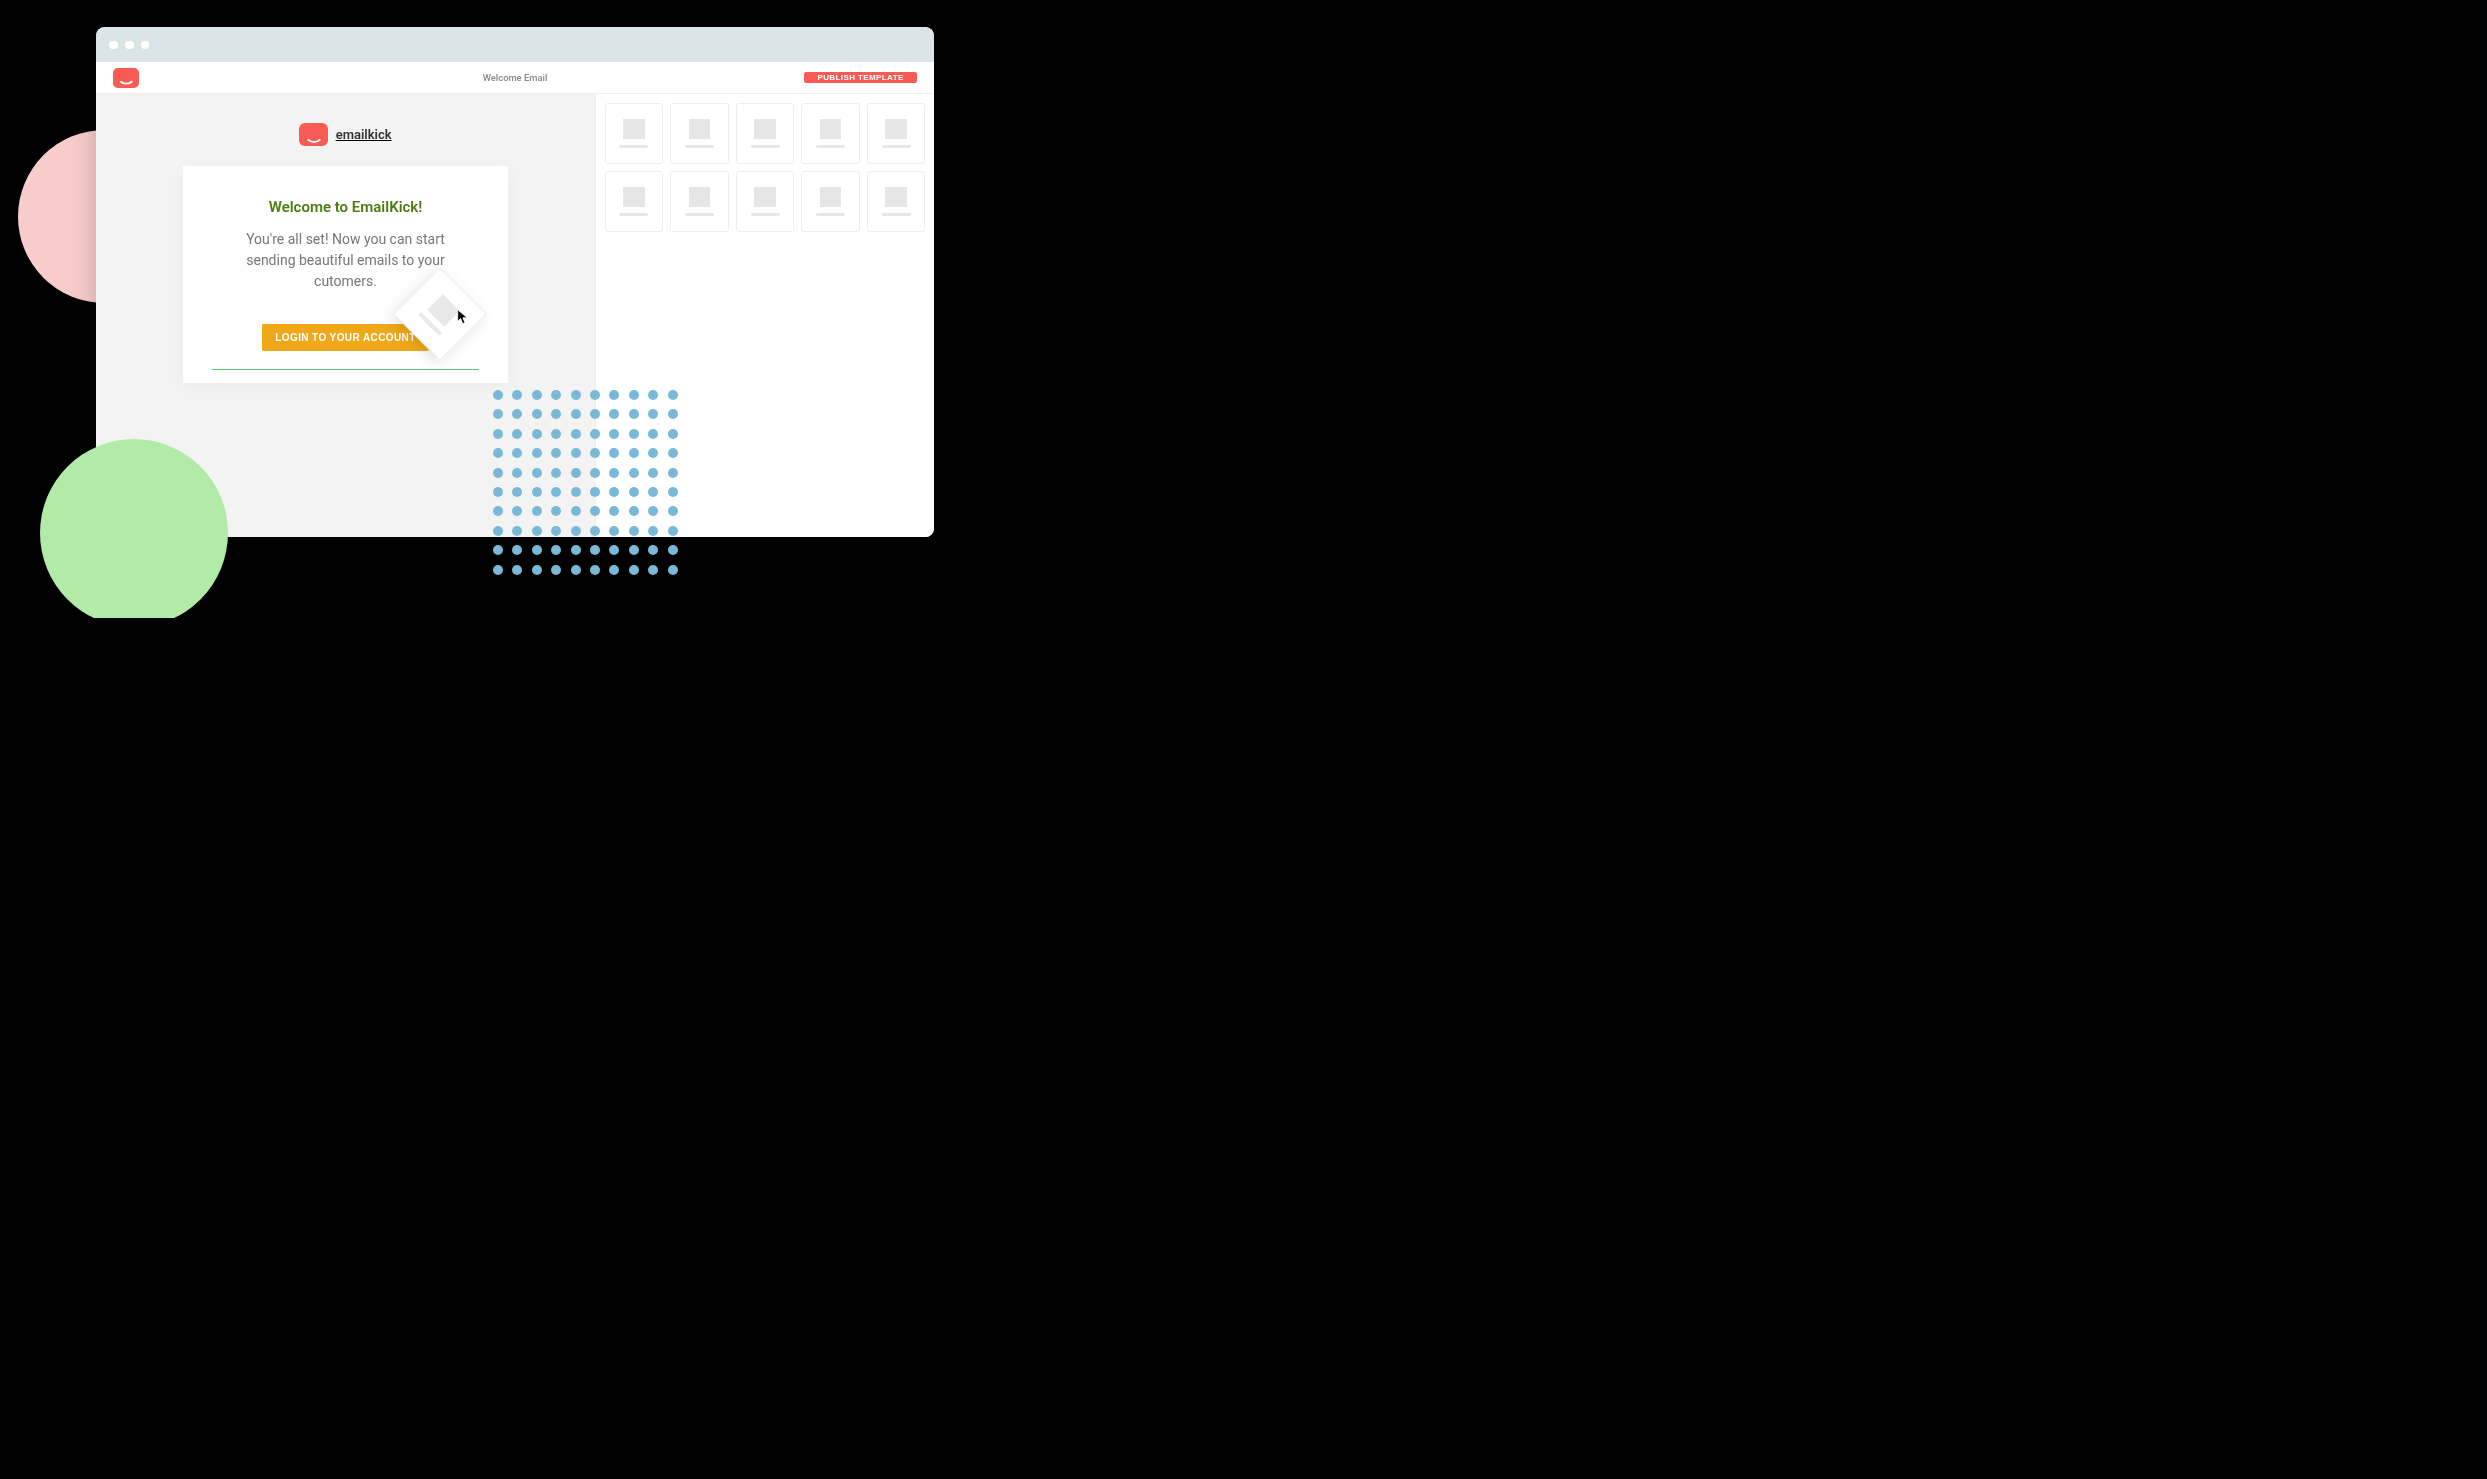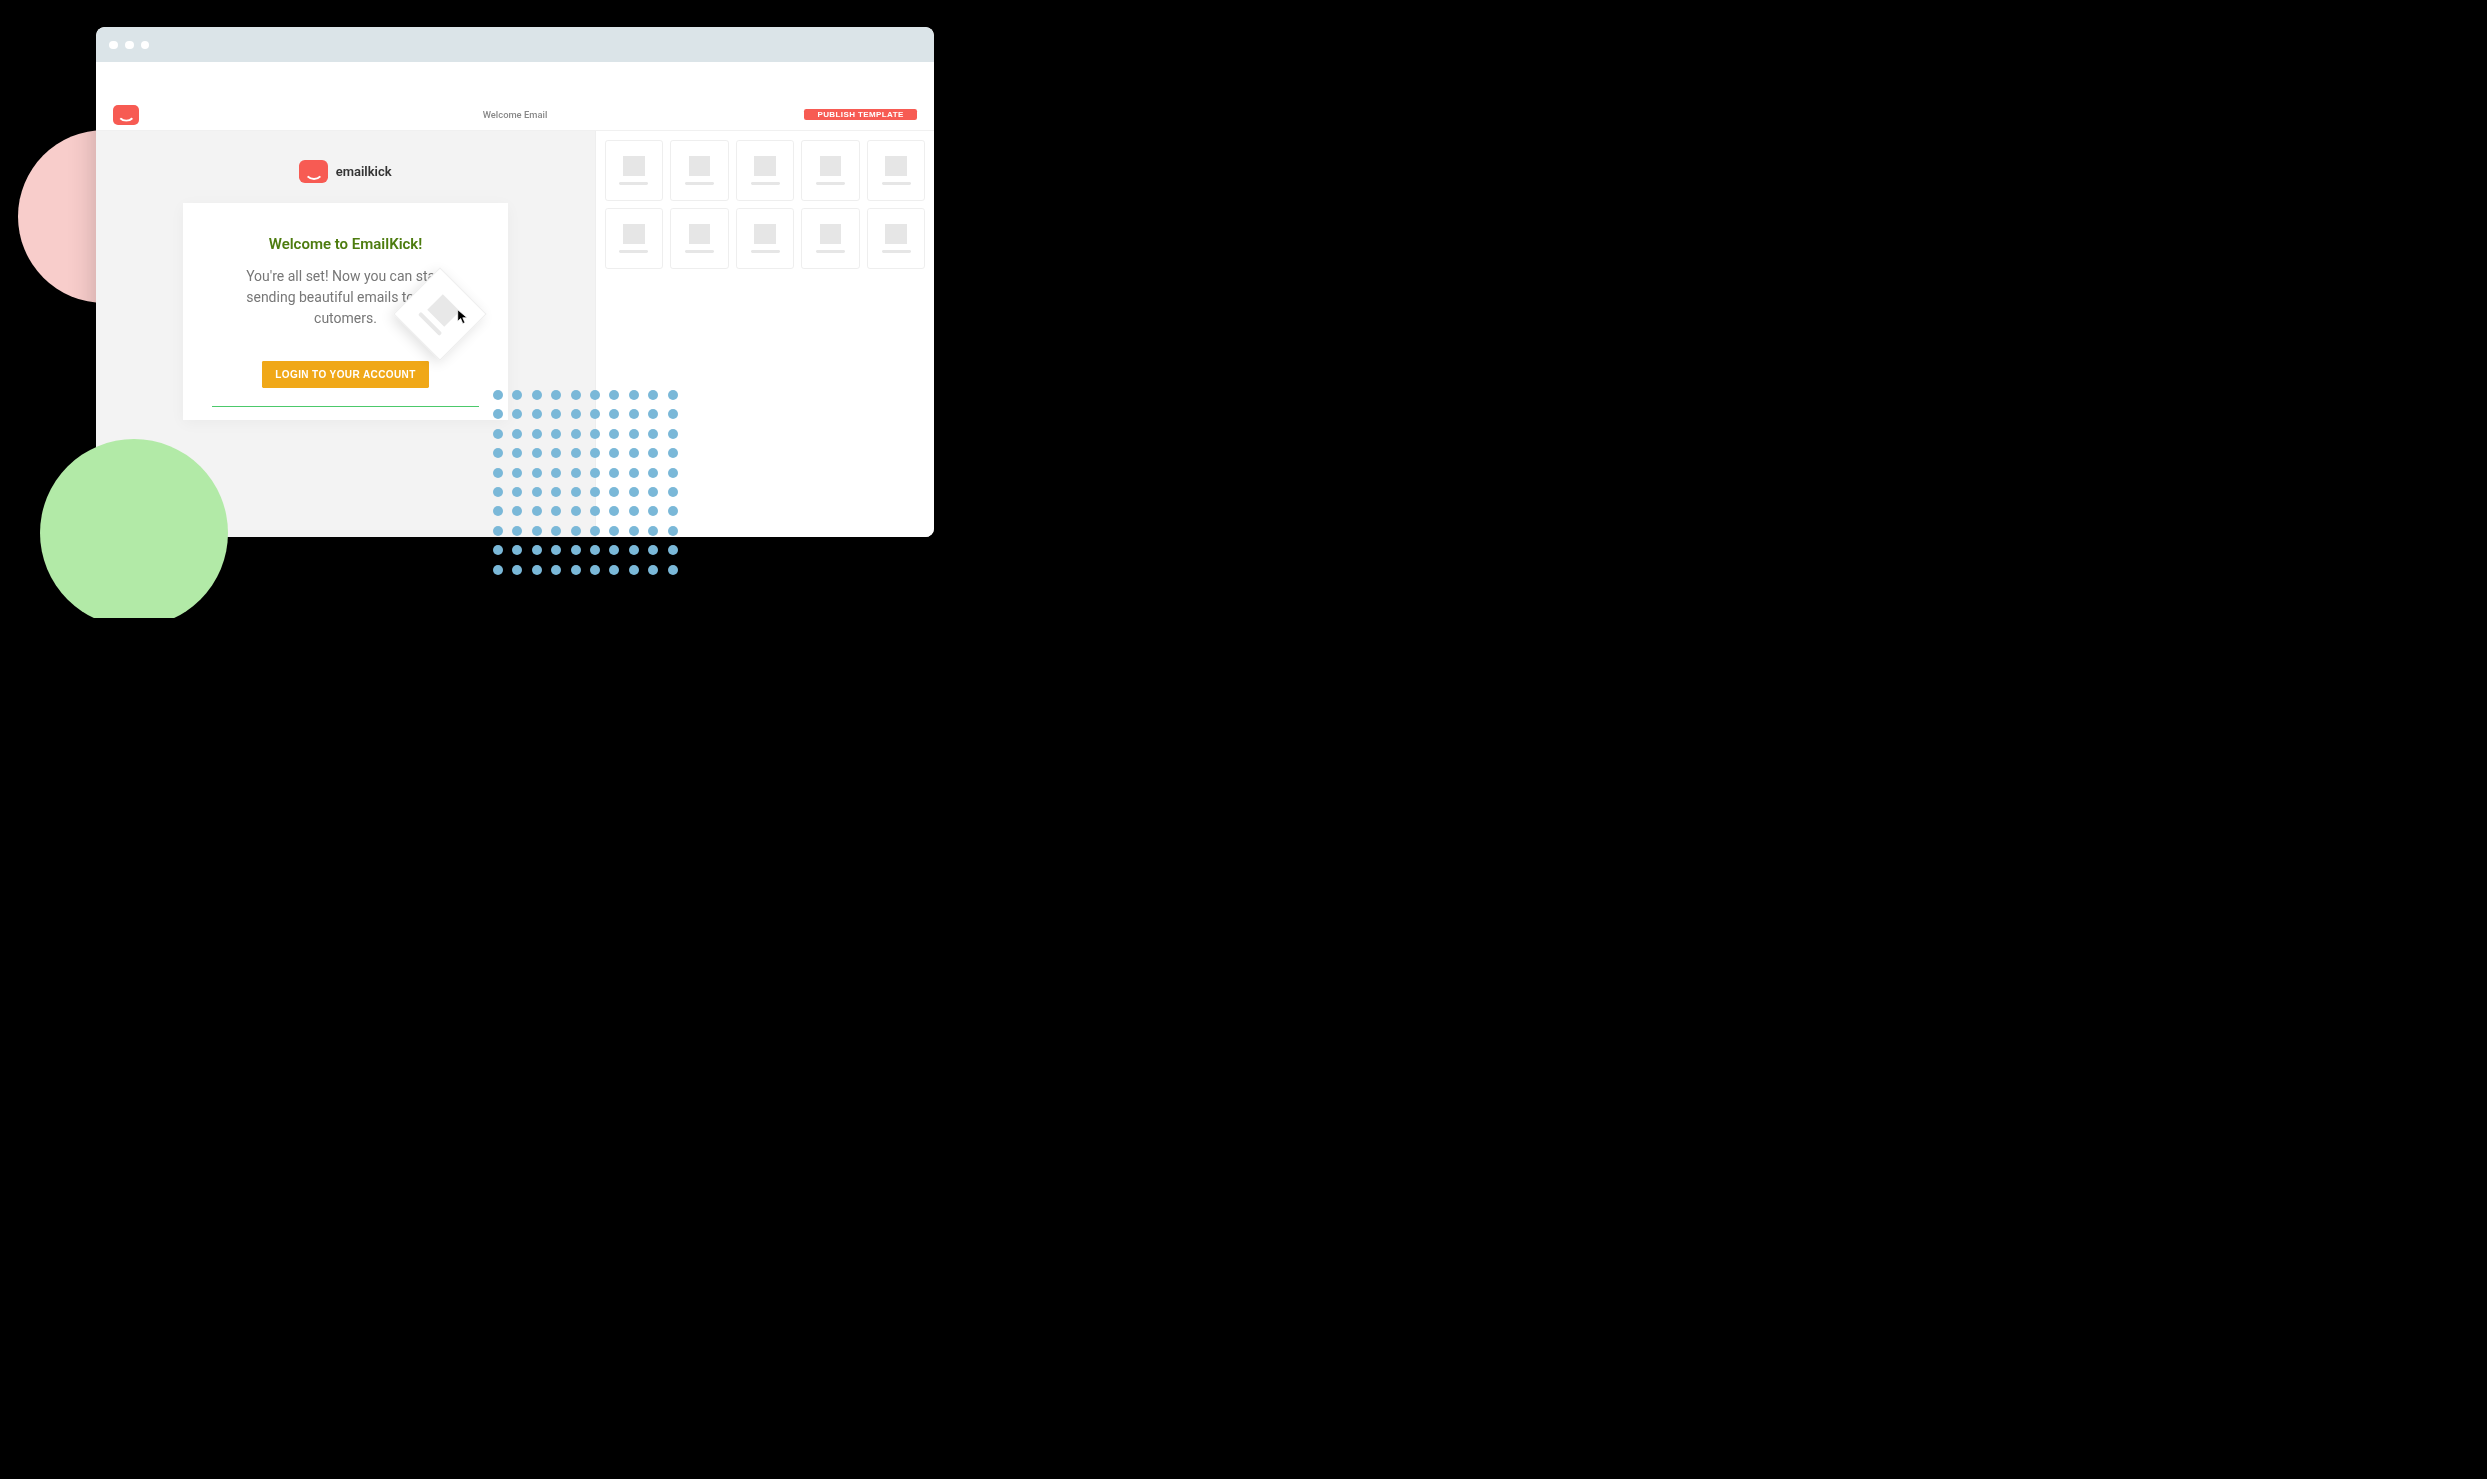--- a/index.html
+++ b/index.html
@@ -82,21 +82,20 @@
   
   .app-header {
     height: 32px;
     background: #fff;
     border-bottom: 0.7px solid #f0f0f0;
     display: flex;
     align-items: center;
     justify-content: space-between;
     padding: 0 17.3px;
     position: relative;
-    margin-top: 37px;
   }
   .logo-small {
     width: 26px;
     height: 20px;
     background: #f75b53;
     border-radius: 5px;
     position: relative;
     overflow: hidden;
   }
   .logo-small::after {
@@ -152,20 +151,21 @@
     border-left: 0.7px solid #eee;
     padding: 8.7px;
   }
 
   
   .brand-row {
     display: flex;
     align-items: center;
     gap: 7.2px;
     margin-bottom: 20px;
+    text-decoration: underline;
   }
   .brand-logo {
     width: 29px;
     height: 23px;
     background: #f75b53;
     border-radius: 5.8px;
     position: relative;
   }
   .brand-logo::after {
     content: "";

